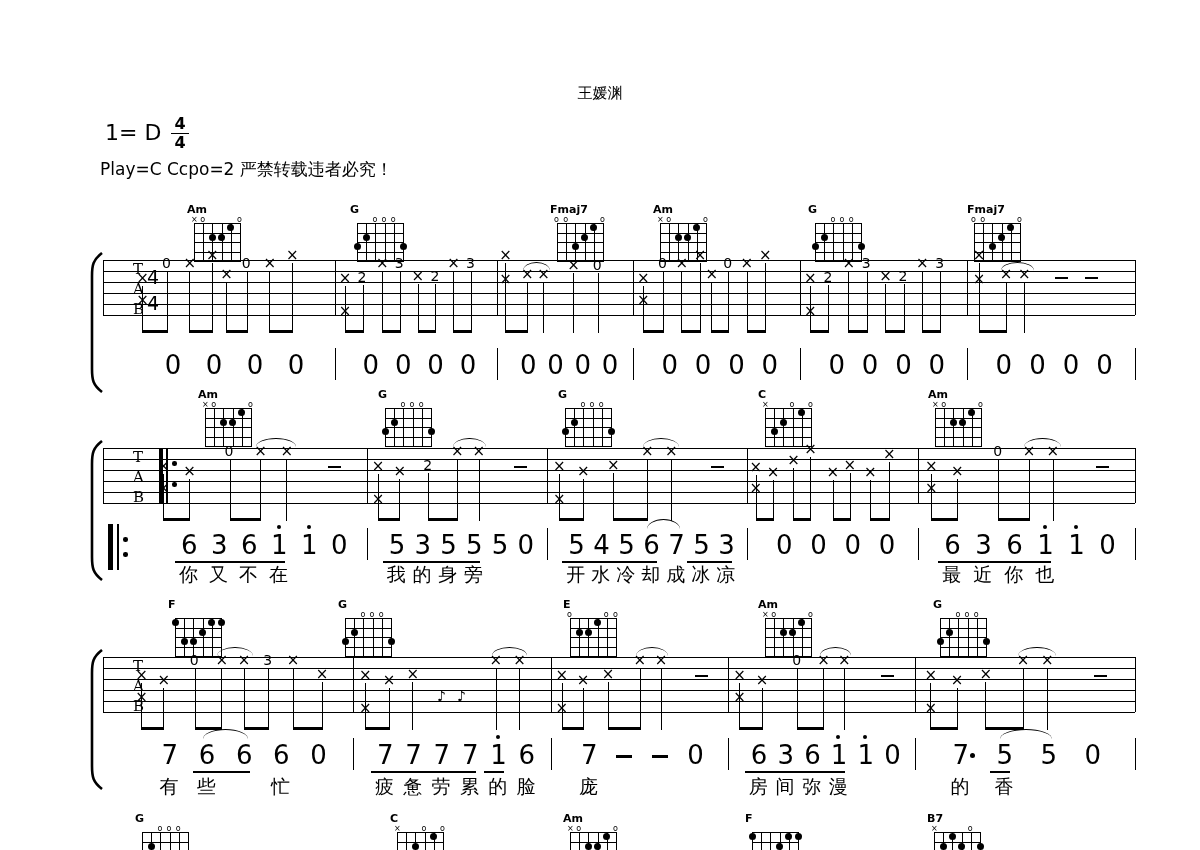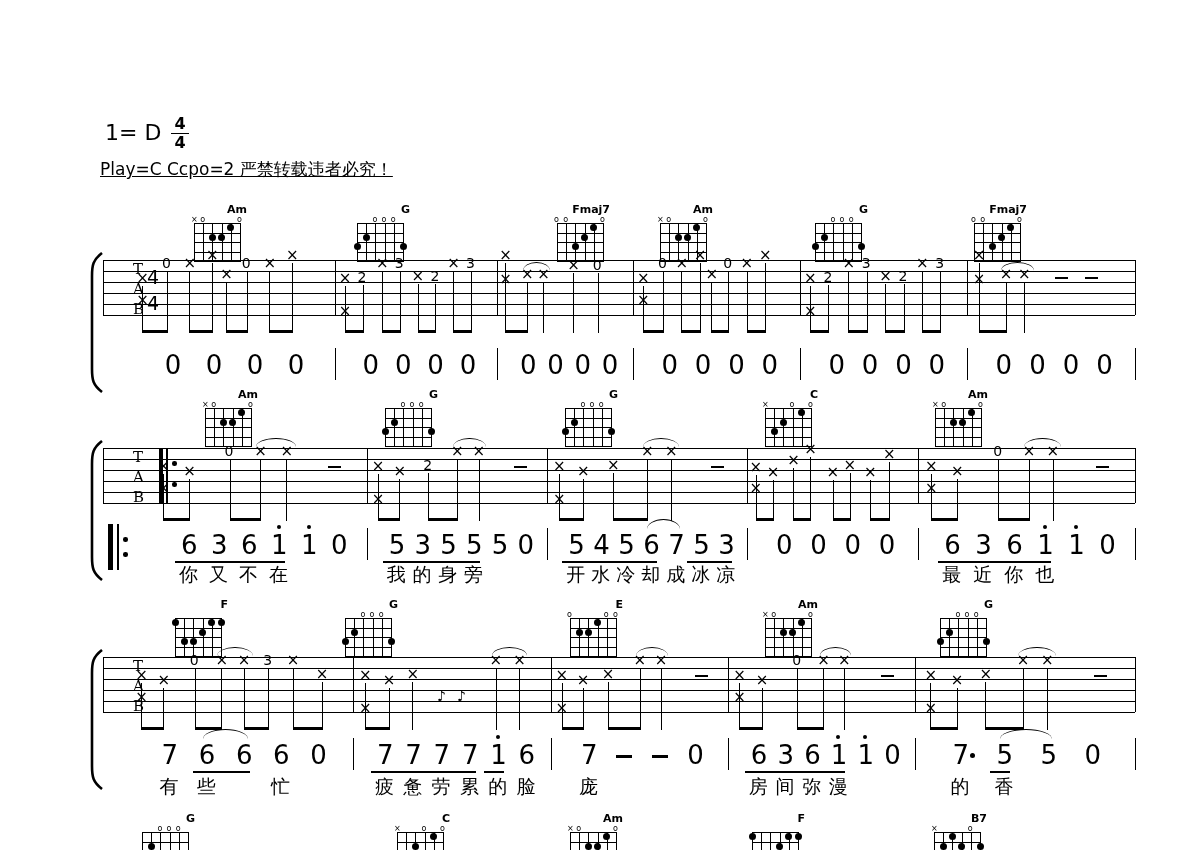--- a/index.html
+++ b/index.html
@@ -14,38 +14,39 @@
   .frac .num{display:block;font-size:16px;font-weight:600;border-bottom:1.6px solid #000;padding:0 3px 1px;}
   .frac .den{display:block;font-size:16px;font-weight:600;padding-top:1px;}
   .playline{font-size:17px;}
   .credits{font-size:17px;text-align:right;line-height:27px;}
   .hline{background:#000;height:1px;}
   .vline{background:#000;width:1px;}
   .sym{line-height:1;white-space:nowrap;}
   .arc{border-top:1.6px solid #000;border-radius:50% 50% 0 0/100% 100% 0 0;}
   .dot{background:#000;border-radius:50%;}
   .beam{background:#000;height:3px;}
-  .cname{font-size:11px;text-align:right;font-weight:600;}
+  .cname{font-size:11px;text-align:left;font-weight:600;}
   .marker{font-size:8px;line-height:1;}
   .tabletter{font-family:"DejaVu Serif","Liberation Serif",serif;font-size:15px;line-height:1;}
   .timesig{font-size:19px;line-height:1;}
   .num-note{font-size:26px;line-height:1;}
   .lyric{font-size:19px;line-height:1;}
   .ul{background:#000;height:1.6px;}
   .dashnote{background:#000;height:2.5px;}
 </style>
 </head>
 <body>
 
 <div id="page">
+  <div class="abs subtitle" style="top:84px;">王媛渊</div>
 
   <div class="abs keyline" style="left:105px;top:116px;">
     <span>1= D</span><span class="frac"><span class="num">4</span><span class="den">4</span></span>
   </div>
-  <div class="abs playline" style="left:100px;top:158px;text-decoration:underline;">Play=C Ccpo=2 严禁转载违者必究！</div>
+  <div class="abs playline" style="left:100px;top:158px;">Play=C Ccpo=2 严禁转载违者必究！</div>
 
 
   <div id="score" class="abs" style="left:0;top:0;width:1200px;height:850px;">
       <svg width="18" height="141" style="position: absolute; left: 88px; top: 252px;">
         <path d="M14 1 C5 8 4 13 4 24 L4 117 C4 128 5 133 14 140" stroke="#000" stroke-width="2.6" fill="none"></path>
       </svg>
       <div class="abs hline" style="left: 103px; top: 260px; width: 1032px;"></div>
       <div class="abs hline" style="left: 103px; top: 271px; width: 1032px;"></div>
       <div class="abs hline" style="left: 103px; top: 282px; width: 1032px;"></div>
       <div class="abs hline" style="left: 103px; top: 293px; width: 1032px;"></div>

